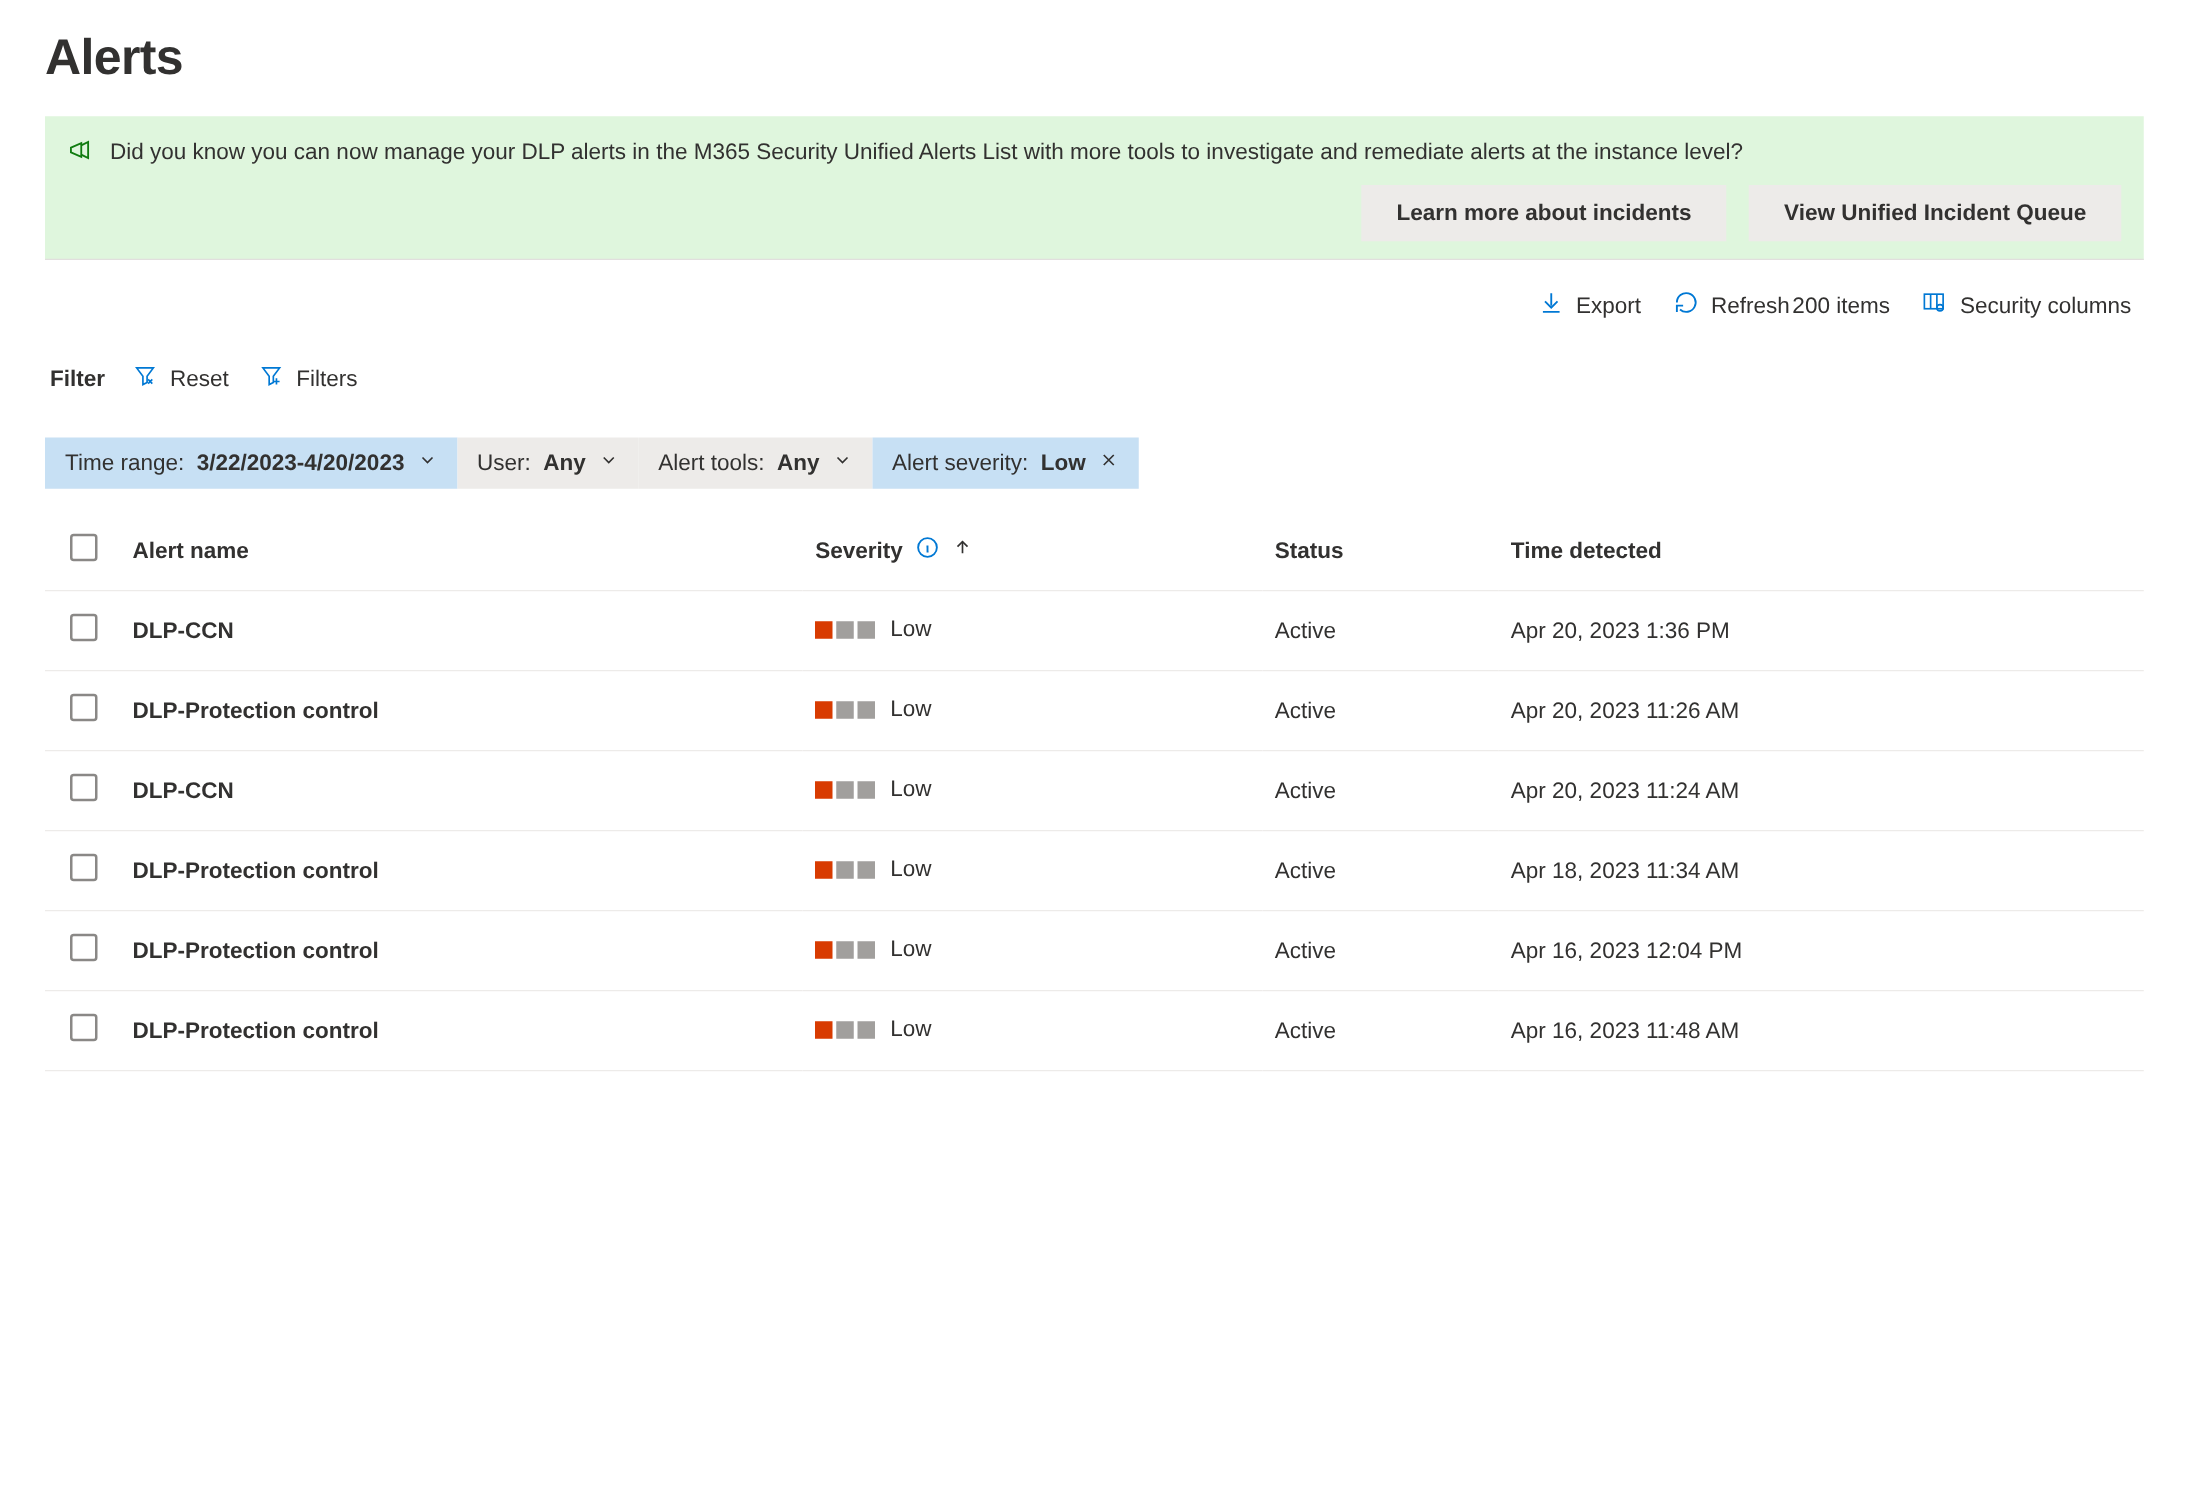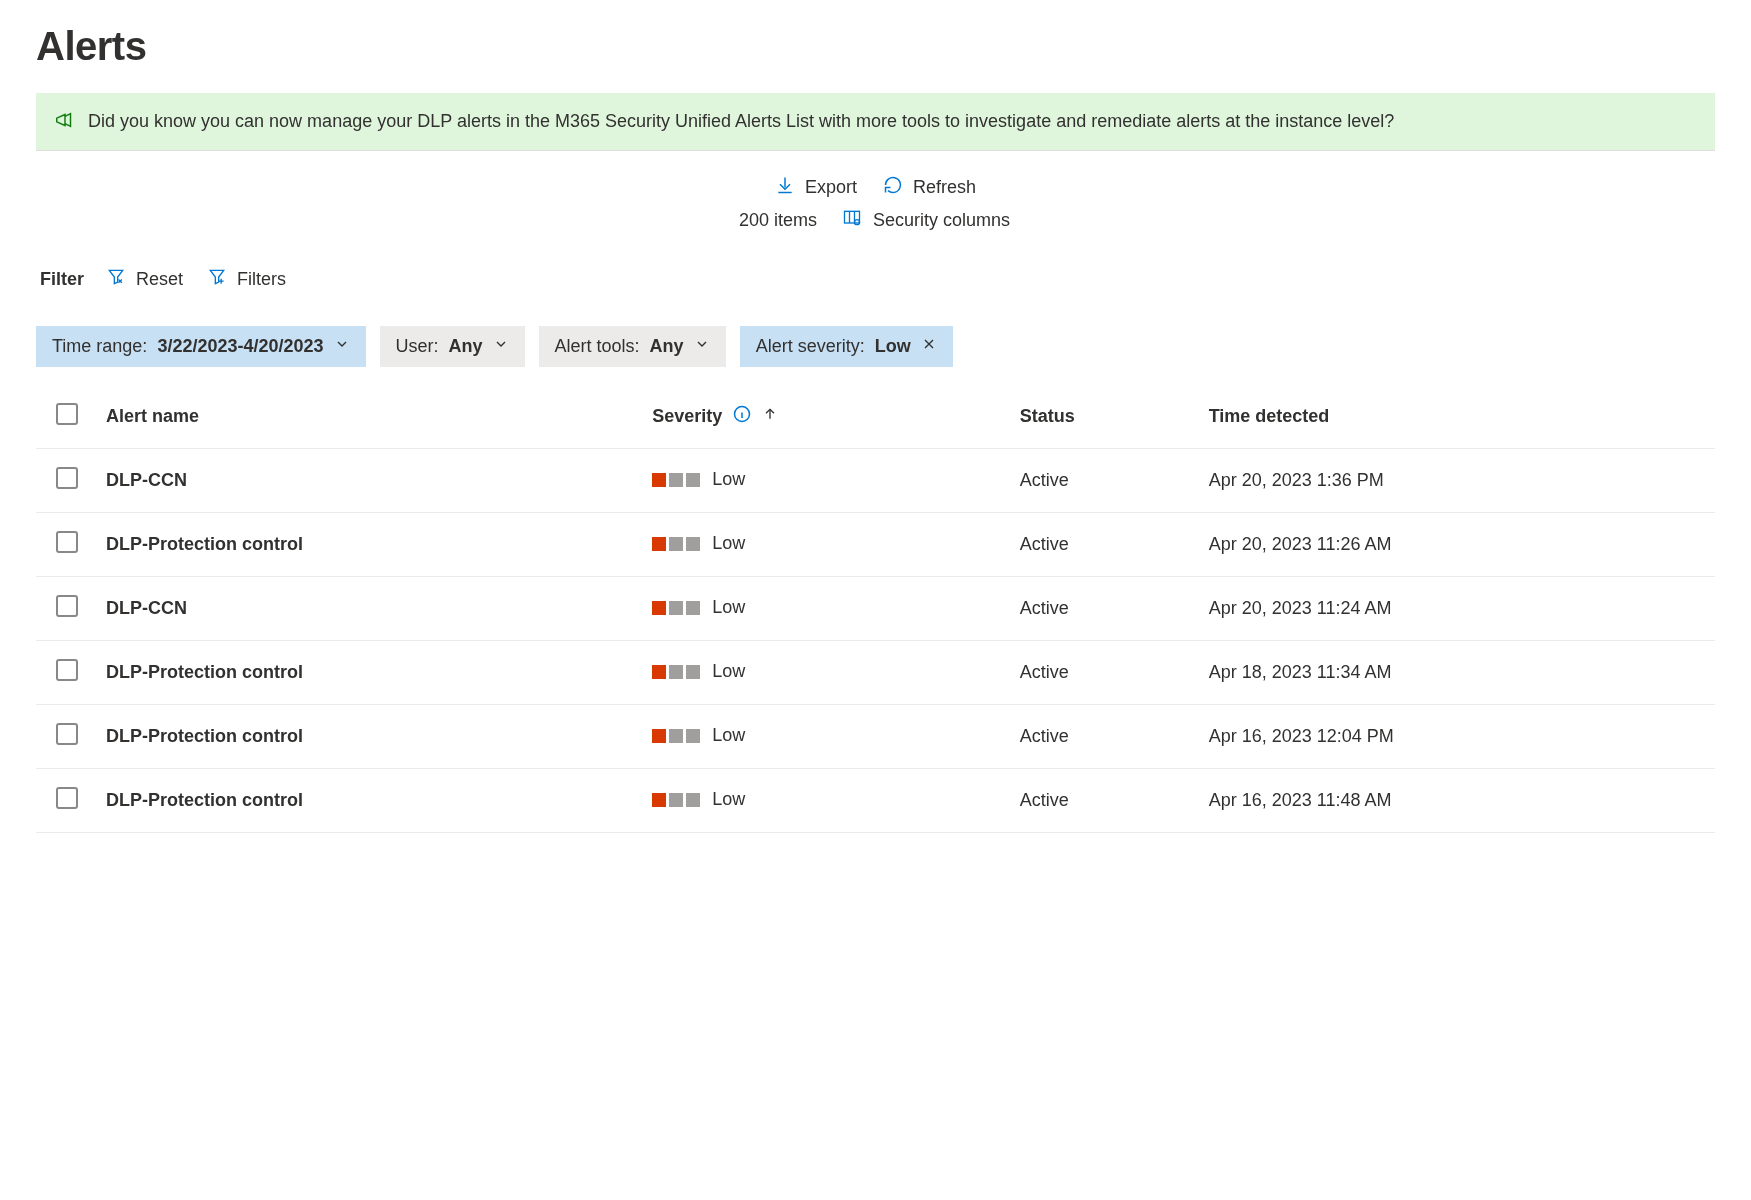--- a/index.html
+++ b/index.html
@@ -33,38 +33,37 @@
     border:none;
     padding:12px 28px;
     font-size:18px;
     font-weight:600;
     color:#323130;
     cursor:pointer;
   }
   .toolbar {
     display:flex;
     align-items:center;
-    justify-content:flex-start;
+    justify-content:flex-end;
     padding:20px 8px 20px 8px;
-    flex-direction:column;
   }
   .tb-group { display:flex; align-items:center; gap:22px; }
   .tb-btn {
     display:inline-flex; align-items:center; gap:10px;
     background:none; border:none; cursor:pointer;
     font-size:18px; color:#323130; padding:4px 2px;
   }
   .tb-btn .ico { color:#0078d4; }
   .item-count { color:#323130; }
   .filterbar {
     display:flex; align-items:center; gap:20px;
     padding:6px 4px 20px 4px;
   }
   .filter-static { font-weight:700; }
-  .filter-chips { display:flex; gap:14px; flex-wrap:wrap; margin-top:10px; }
+  .filter-chips { display:flex; flex-wrap:wrap; margin-top:10px; }
   .chip {
     display:inline-flex; align-items:center; gap:10px;
     background:#edebe9; padding:10px 16px; font-size:18px;
   }
   .chip.active { background:#c7e0f4; }
   .chip-label { font-weight:400; }
   .chip-value { font-weight:700; }
   .chip svg { color:#323130; }
   table { width:100%; border-collapse:collapse; }
   thead th {
@@ -96,20 +95,24 @@
 
 <div class="banner">
   <div class="banner-top">
     <span class="banner-icon">
       <svg width="22" height="22" viewBox="0 0 24 24" fill="none" stroke="currentColor" stroke-width="1.6">
         <path d="M3 10v4l9 4V6L3 10z"></path>
           <path d="M12 8l6-3v14l-6-3"></path>
       </svg>
     </span>
     <div class="banner-text">Did you know you can now manage your DLP alerts in the M365 Security Unified Alerts List with more tools to investigate and remediate alerts at the instance level?</div>
+  </div>
+  <div class="banner-buttons">
+    <button class="banner-btn">Learn more about incidents</button>
+    <button class="banner-btn">View Unified Incident Queue</button>
   </div>
 </div>
 
 <div class="toolbar">
   <div class="tb-group">
     <button class="tb-btn">
       <span class="ico">
         <svg width="20" height="20" viewBox="0 0 24 24" fill="none" stroke="currentColor" stroke-width="1.8">
             <path d="M12 3v12"></path>
             <path d="M6 11l6 6 6-6"></path>

